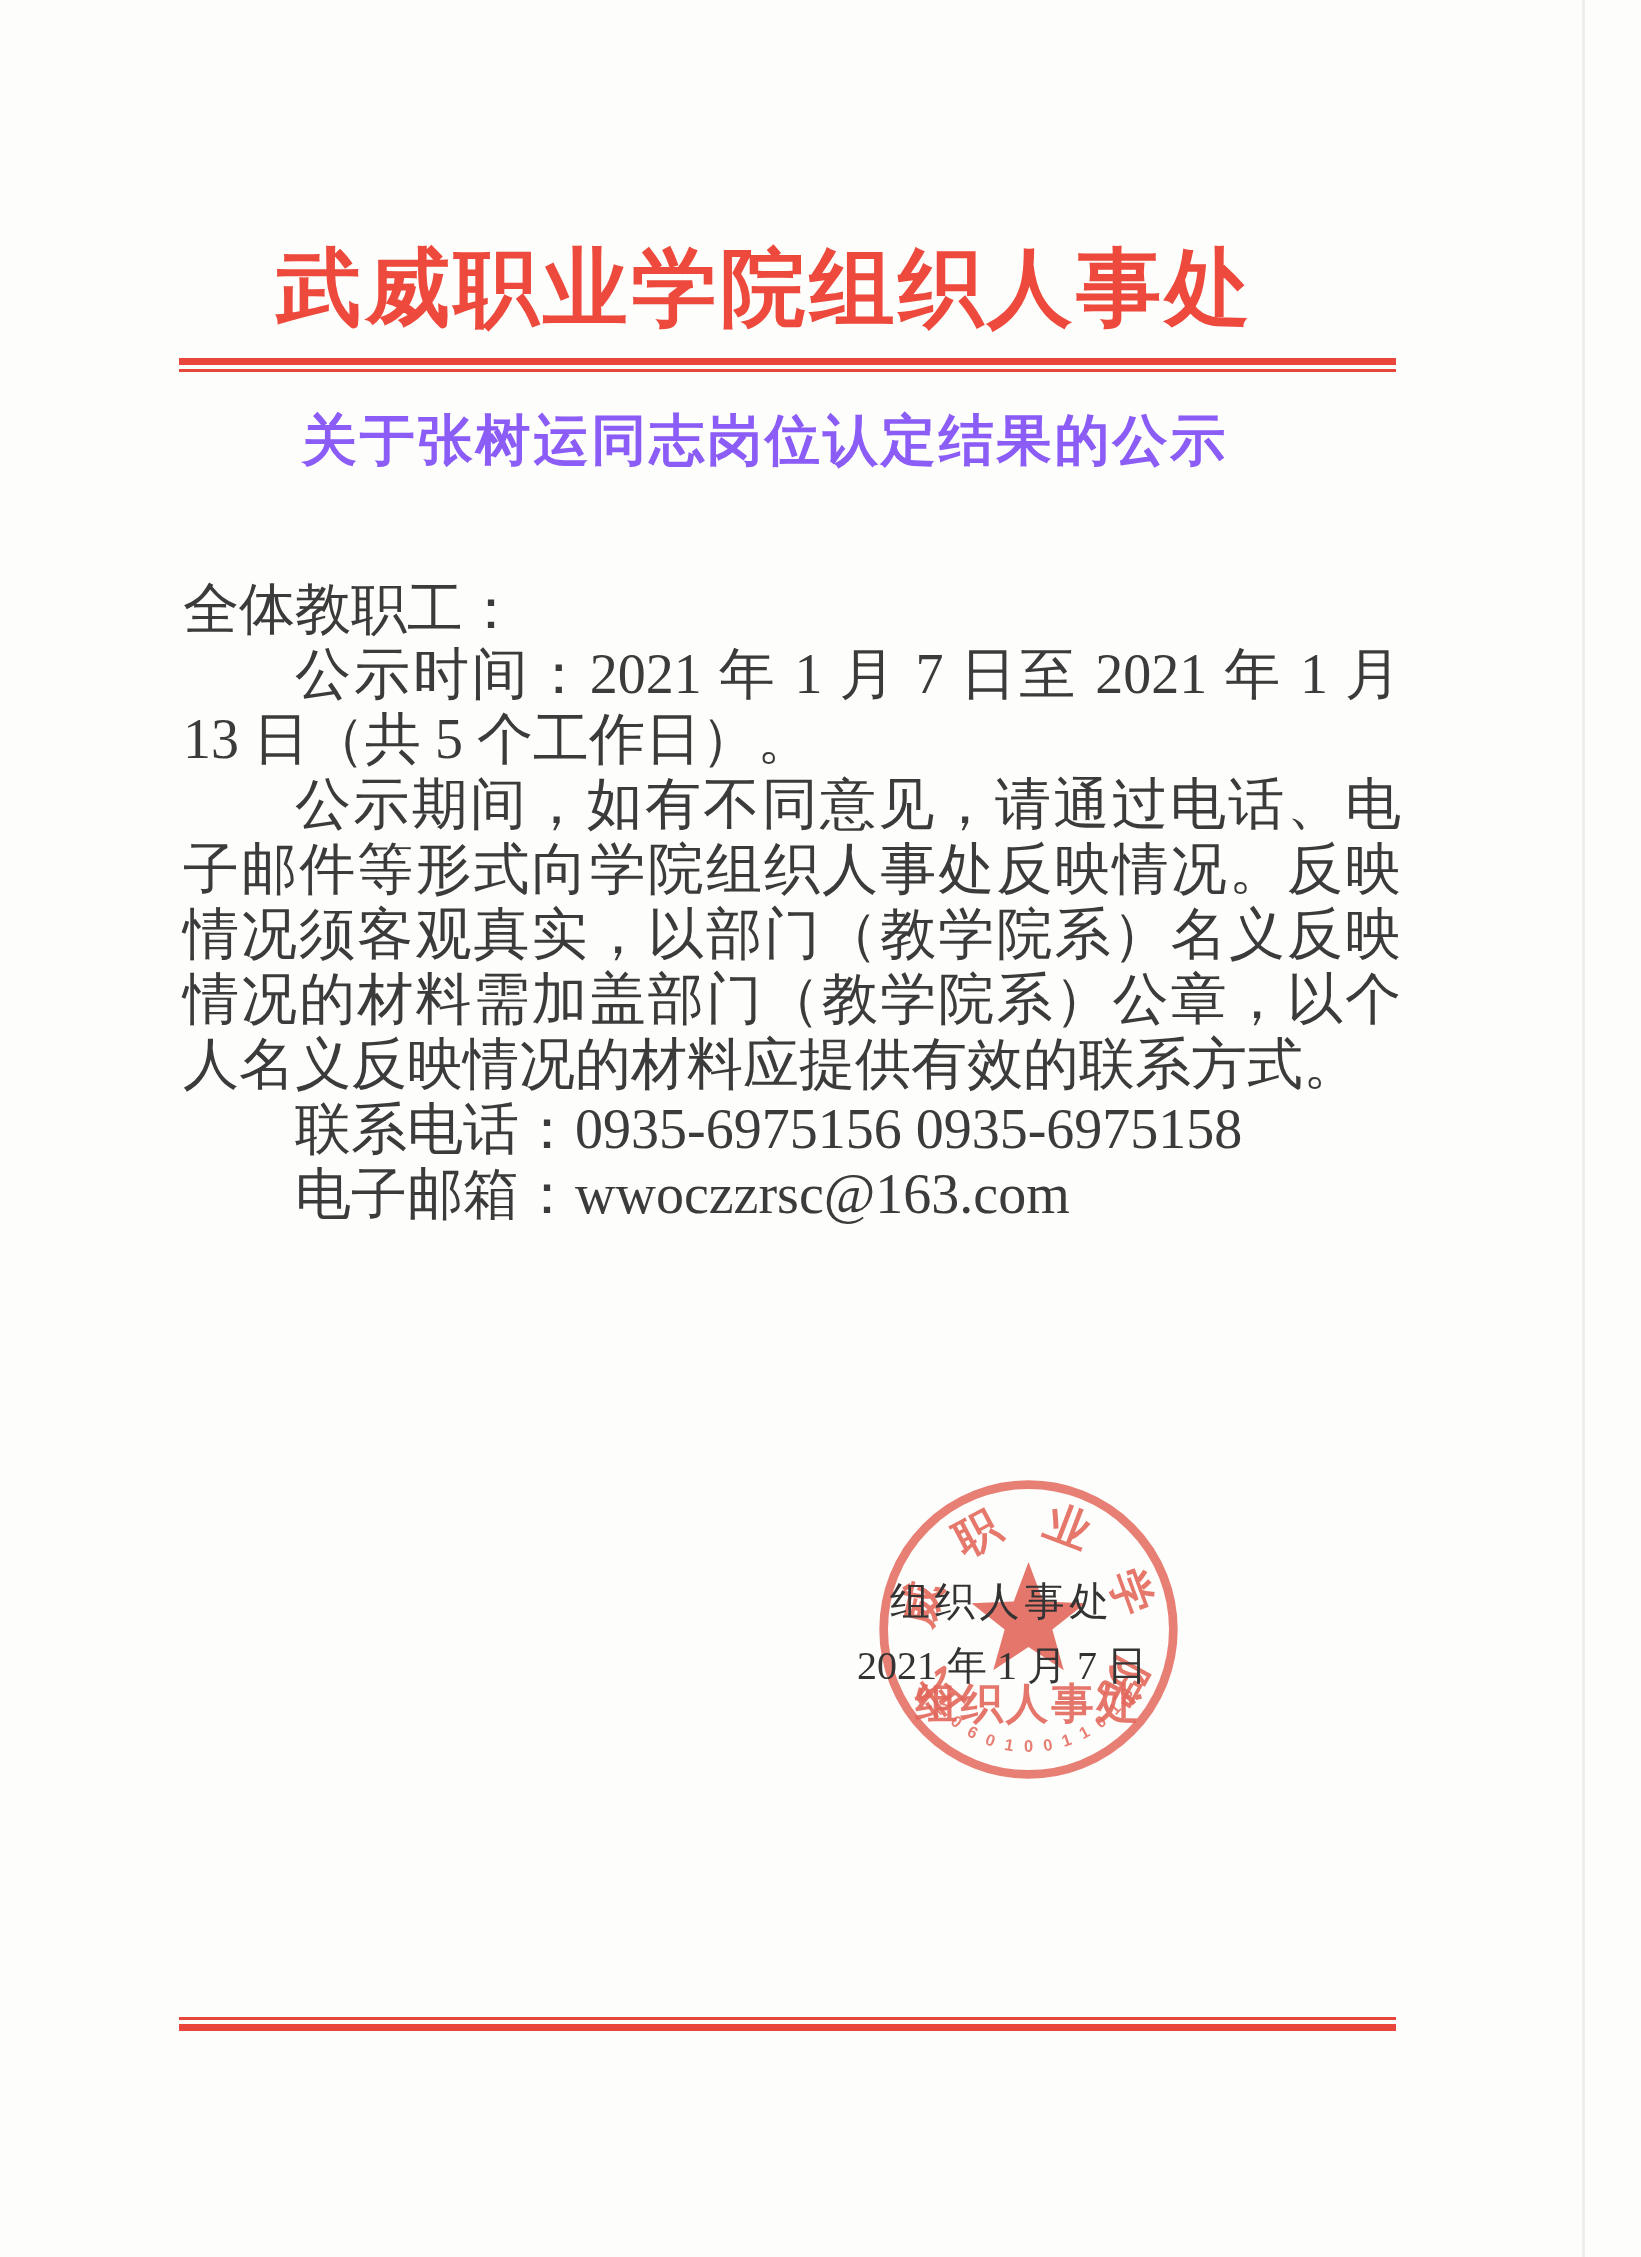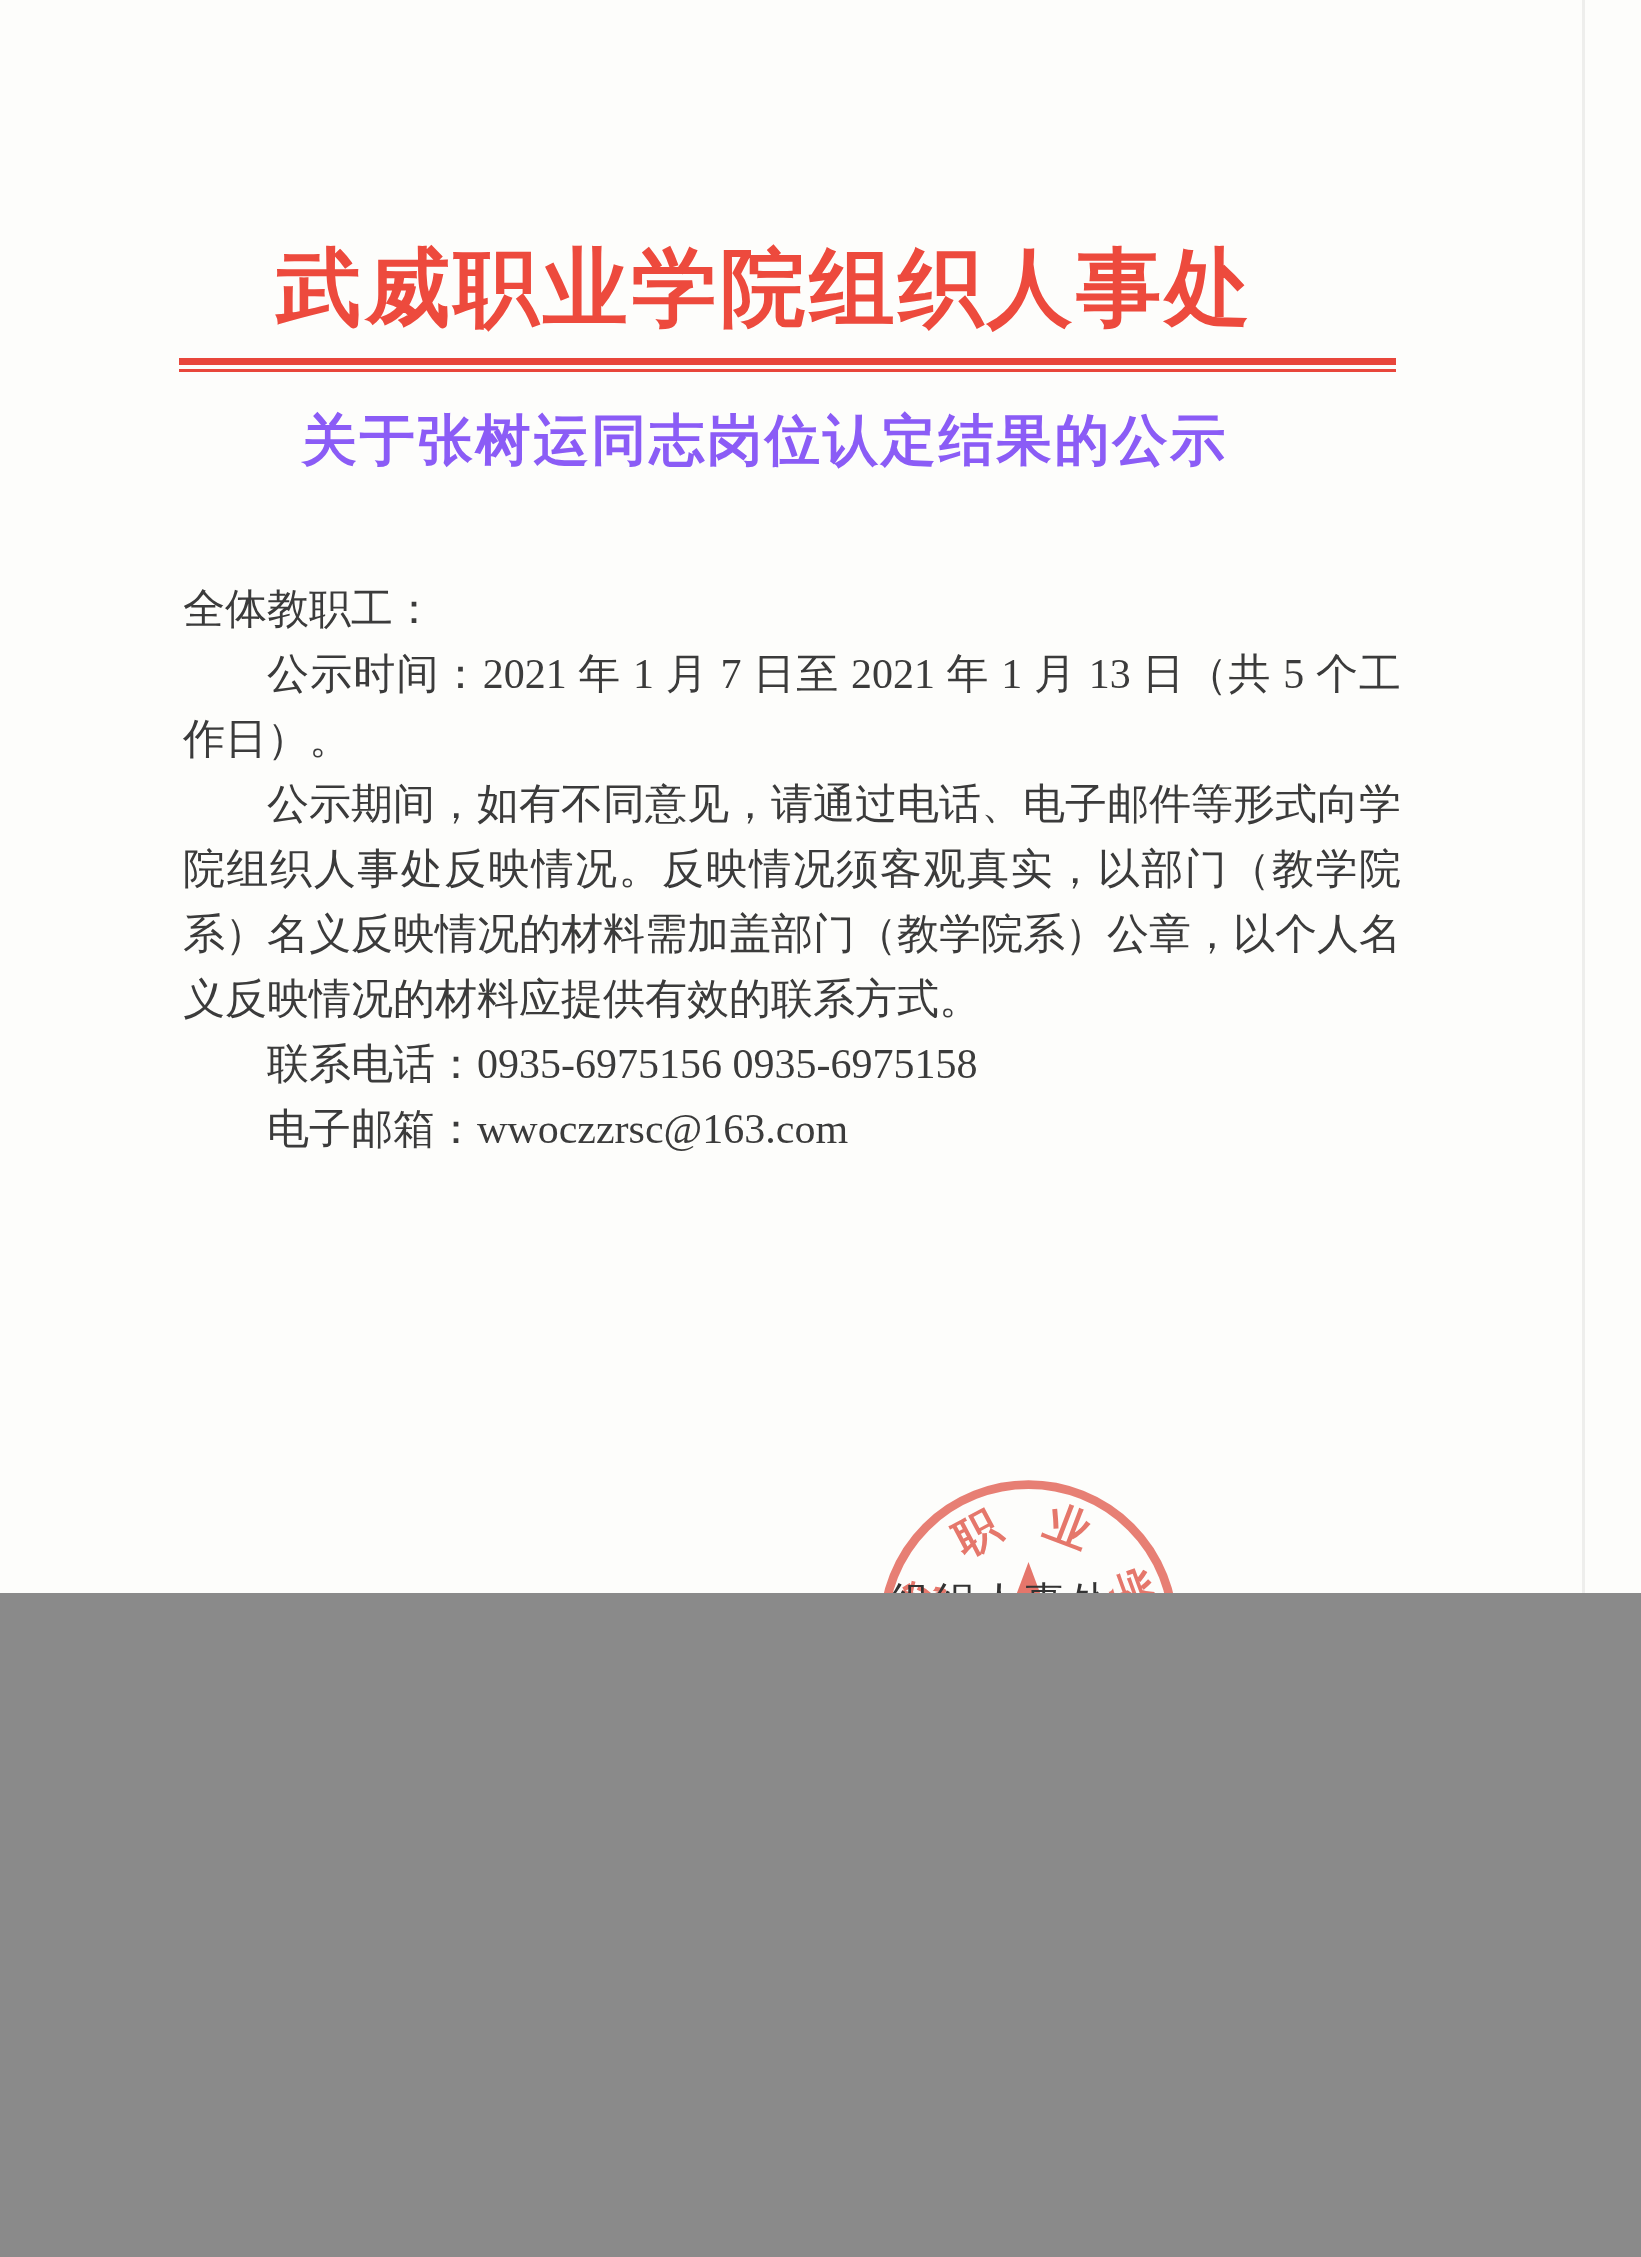--- a/index.html
+++ b/index.html
@@ -1,18 +1,18 @@
 <!DOCTYPE html>
 <html><head>
 <meta charset="utf-8">
 <style>
   html,body{margin:0;padding:0;background:#8a8a8a;}
   .page{
     position:relative;
-    width:1641px;height:1593px;
+    width:1641px;height:2257px;
     margin:0 auto;
     background:#fdfdfb;
     overflow:hidden;
     font-family:"Liberation Serif","DejaVu Serif",serif;
   }
   
   .scan-streak{
     position:absolute;left:1582px;top:0;width:2.9px;height:2257px;
     background:rgba(110,110,110,0.10);
   }
@@ -30,21 +30,21 @@
   .rule-bottom-thick{top:2024px;height:6.8px;}
   .doc-title{
     position:absolute;left:140px;top:404px;width:1250px;
     text-align:center;
     font-size:55px;font-weight:bold;letter-spacing:2.9px;
     color:#8b5cf6;
     font-family:"Liberation Sans","DejaVu Sans",sans-serif;
   }
   .body-text{
     position:absolute;left:183px;top:577px;width:1218px;
-    font-size:42px;line-height:65px;
+    font-size:56px;line-height:65px;
     color:#3b3b3b;
     text-align:justify;
     font-family:"Liberation Serif","DejaVu Serif",serif;
   }
   .body-text p{margin:0;}
   .body-text p.indent{text-indent:2em;}
   .body-text p.gap{margin-top:11.6px;}
   .seal{
     position:absolute;left:874px;top:1475px;width:309px;height:309px;
     opacity:0.88;

